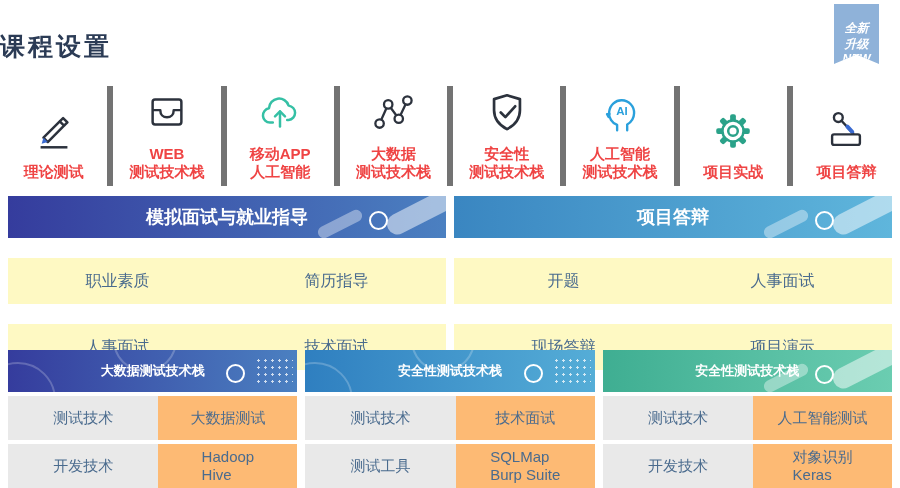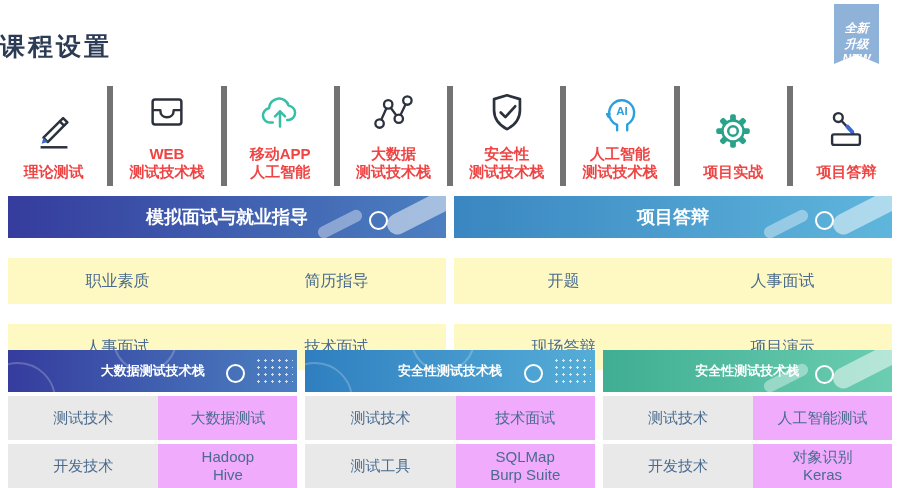--- a/index.html
+++ b/index.html
@@ -55,23 +55,23 @@
   .mid-cell{flex:1;display:flex;align-items:center;justify-content:center;
     color:#4a6b8e;font-size:16px;}
 
   
   .stack-section{position:absolute;top:350px;left:8px;width:884px;display:flex;gap:8px;}
   .stack-panel{flex:1;}
   .stack-panel .panel-header{font-size:13px;}
   .stack-row{height:44px;margin-top:4px;display:flex;}
   .stack-cell-left{width:52%;background:#e9e9e9;display:flex;align-items:center;
     justify-content:center;color:#4a6b8e;font-size:15px;}
-  .stack-cell-right{flex:1;background:#f0abfc;display:flex;align-items:center;
+  .stack-cell-right{flex:1;background:#fdba74;display:flex;align-items:center;
     justify-content:center;color:#4a6b8e;font-size:15px;white-space:pre-line;
-    text-align:center;line-height:1.2;}
+    line-height:1.2;}
 </style>
 </head>
 <body>
 
 <div class="page">
 
   <div class="page-title">课程设置</div>
   <div class="ribbon-badge" style="background:#8fb2d9;">
     <div class="badge-text">全新
 升级

